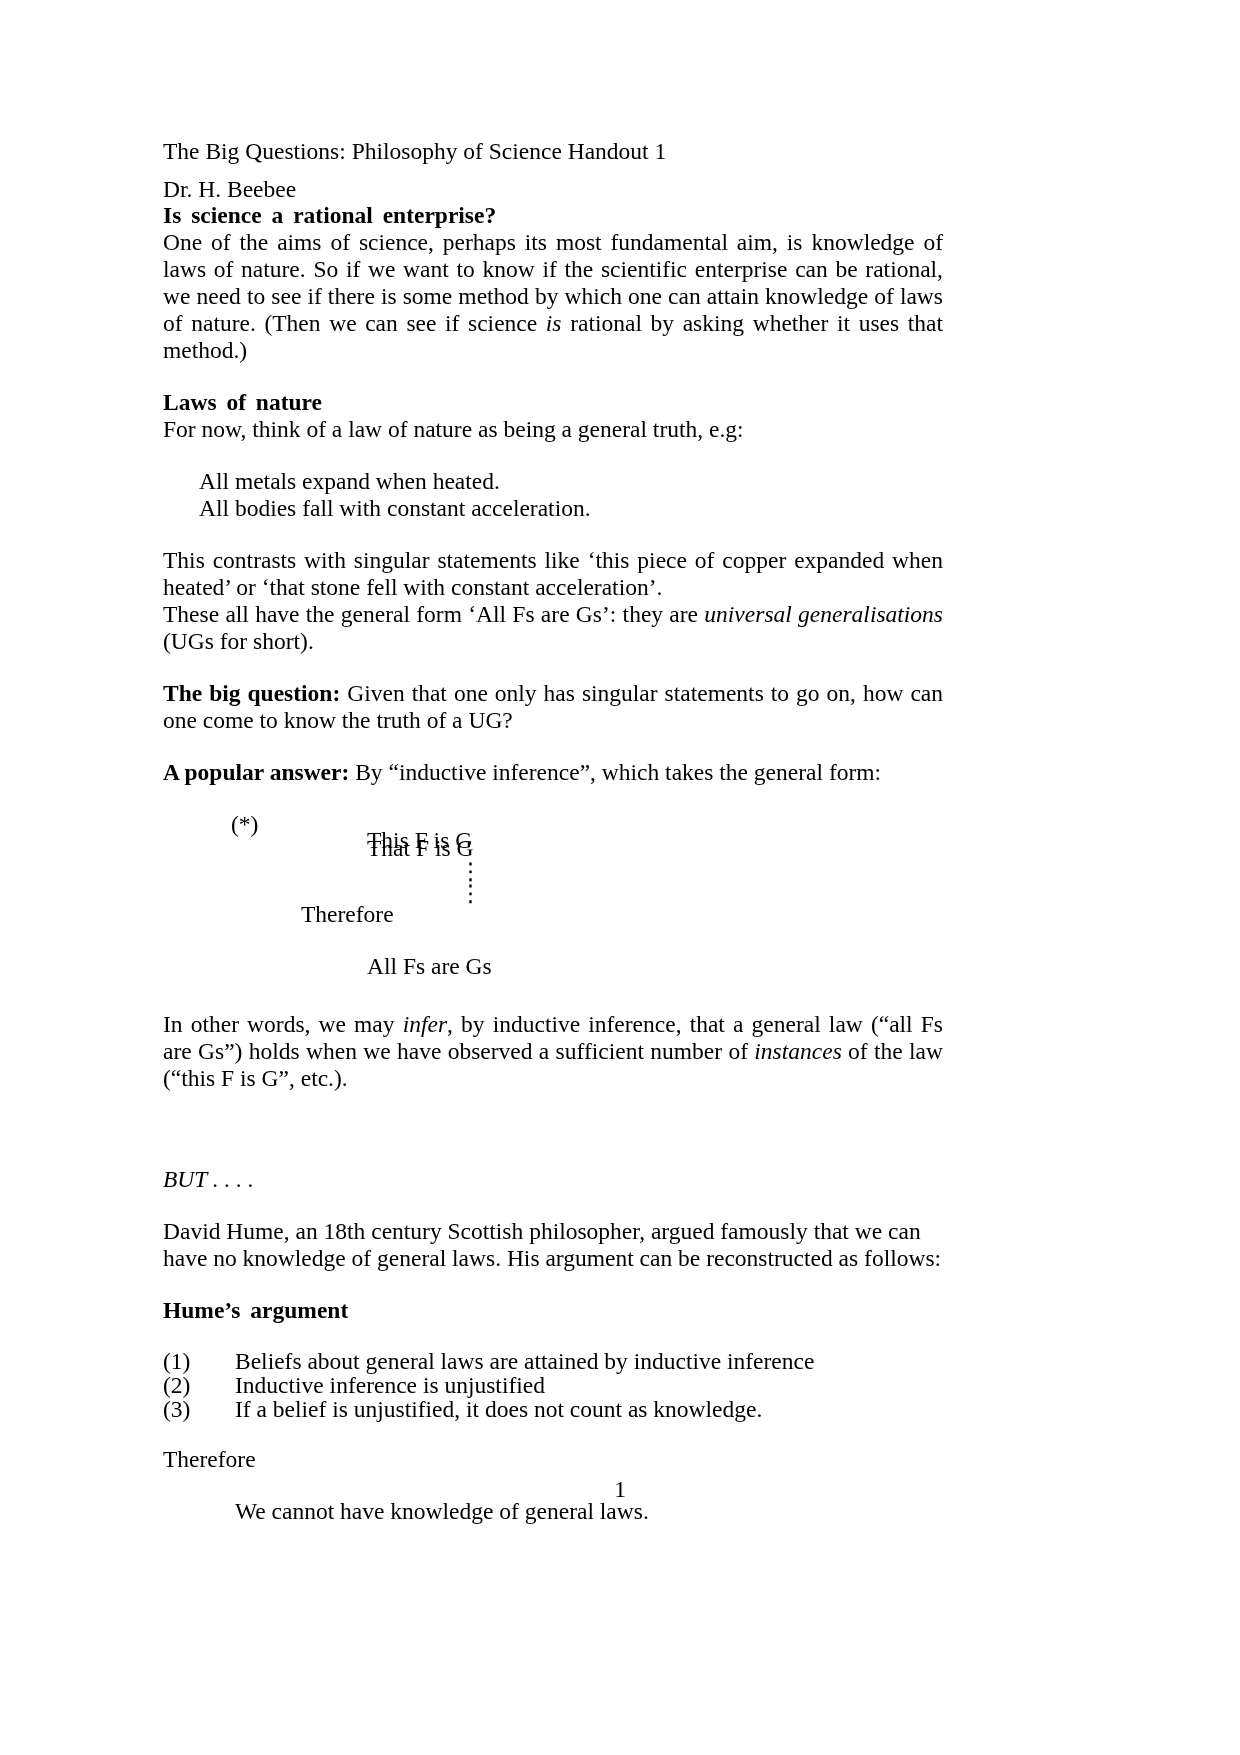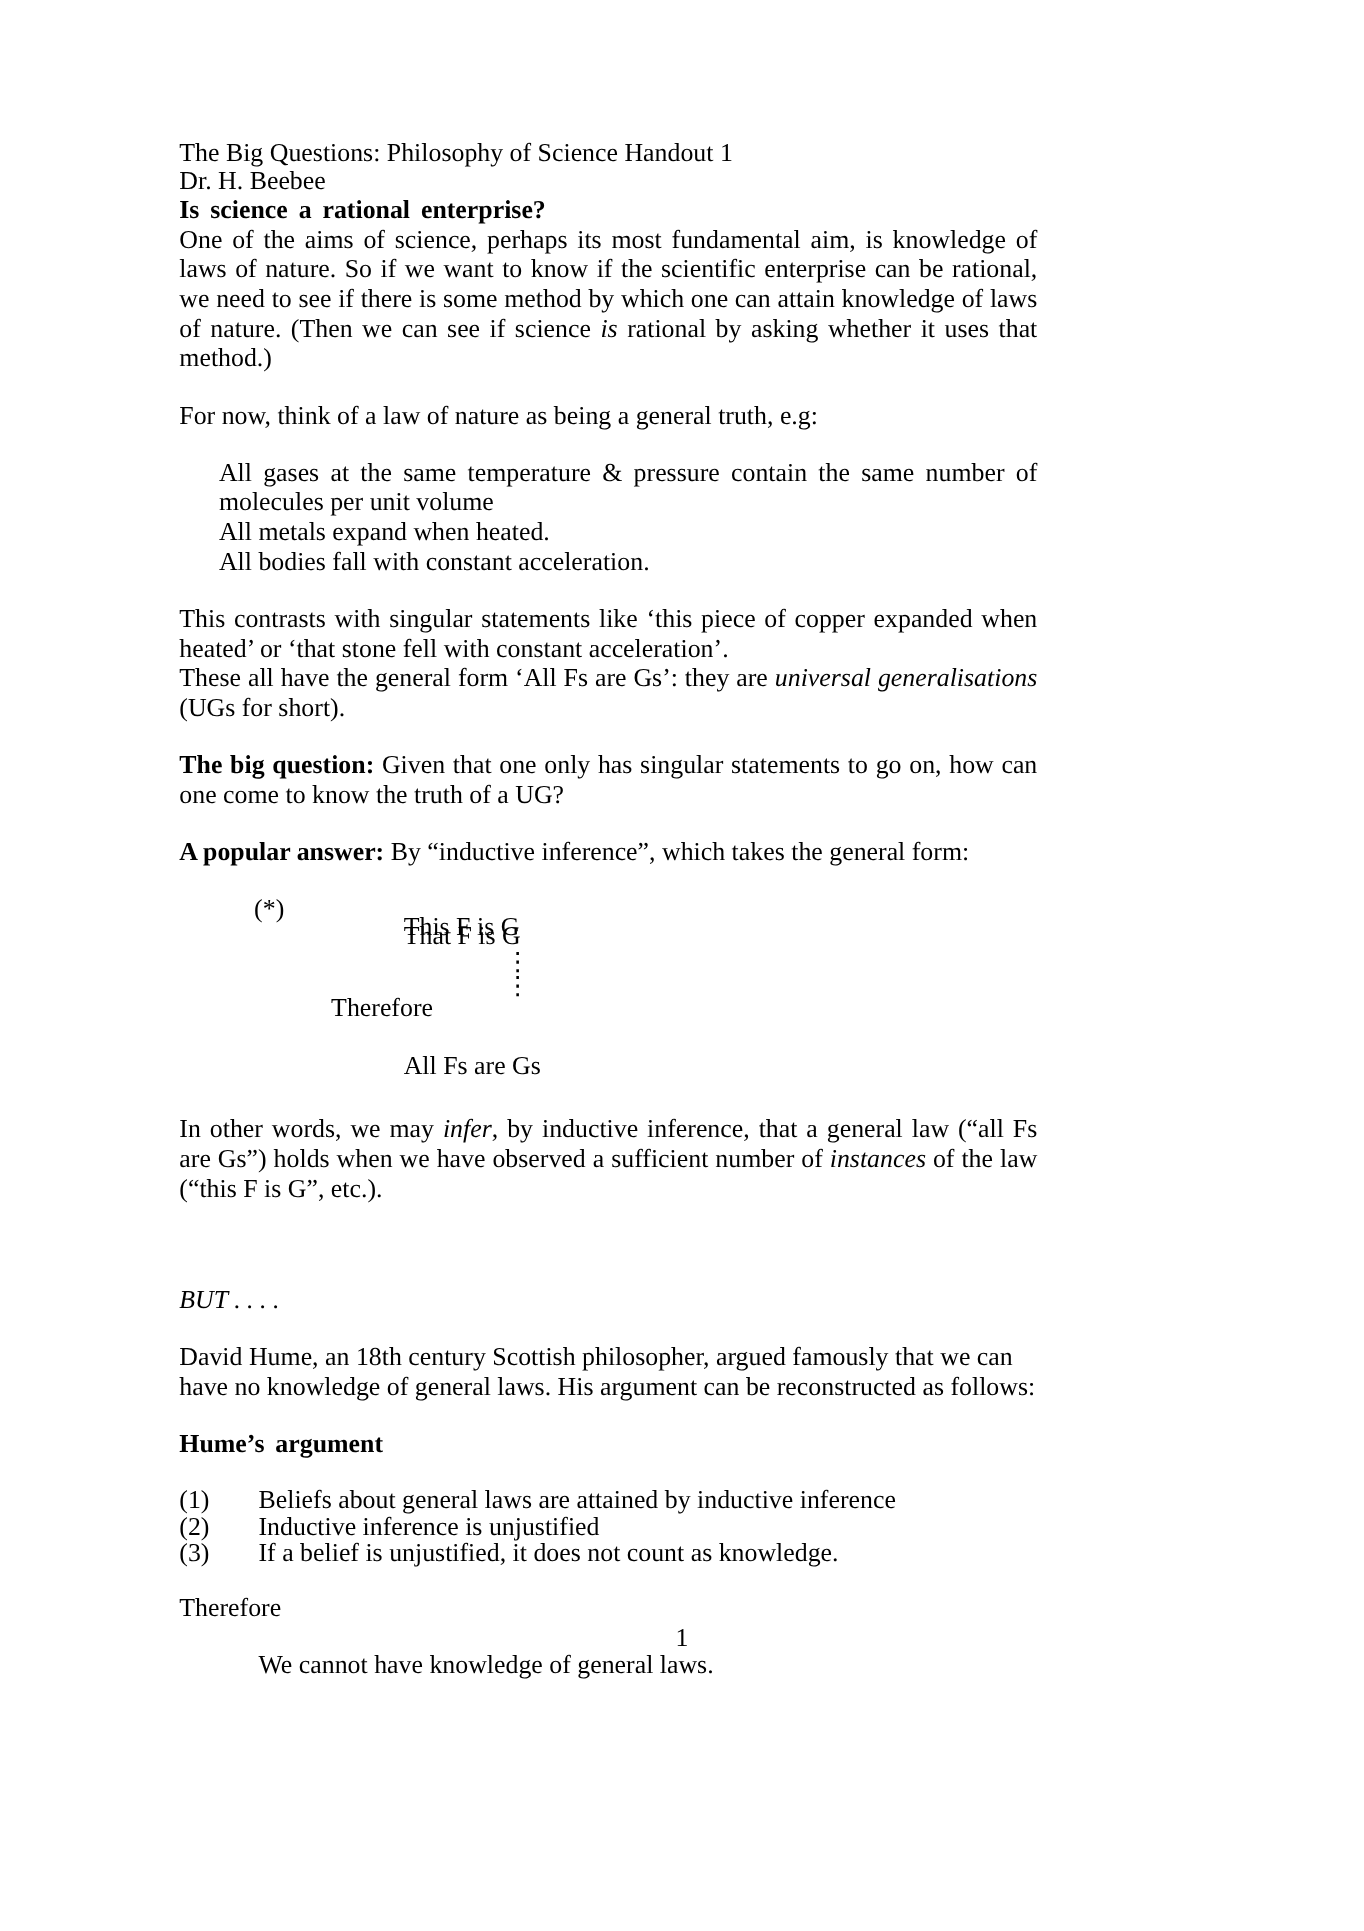--- a/index.html
+++ b/index.html
@@ -23,20 +23,21 @@
   .content {
     position: absolute;
     left: 163px;
     top: 126px;
     width: 780px;
   }
   .hdr-line {
     font-size: 23.5px;
     line-height: 26px;
     text-align: left;
+    margin-top: 12px;
   }
   h1.doc-title {
     font-size: 27.5px;
     font-weight: bold;
     text-align: center;
     margin: 28px 0 22px 0;
     letter-spacing: 0.5px;
     word-spacing: 7px;
     line-height: 32px;
   }
@@ -131,26 +132,26 @@
       <div class="hdr-line">The Big Questions: Philosophy of Science Handout 1</div>
       <div class="hdr-line">Dr. H. Beebee</div>
     </div>
 
 
     <div class="sec-head">Is science a rational enterprise?</div>
     <p class="body"><span>One of the aims of science, perhaps its most fundamental aim, is knowledge of laws of nature. So if we want to know if the scientific enterprise can be rational, we need to see if there is some method by which one can attain knowledge of laws of nature. (Then we can see if science </span><i>is</i><span> rational by asking whether it uses that method.)</span></p>
 
     <div class="gap-md"></div>
 
+    <div class="sec-head">Laws of nature</div>
     <p class="body noj">For now, think of a law of nature as being a general truth, e.g:</p>
 
     <div class="gap-md"></div>
 
     <div class="indent-block">
-      <p>All gases at the same temperature &amp; pressure contain the same number of molecules per unit volume</p>
       <p class="last">All metals expand when heated.</p>
       <p class="last">All bodies fall with constant acceleration.</p>
     </div>
 
     <div class="gap-md"></div>
 
     <p class="body">This contrasts with singular statements like ‘this piece of copper expanded when heated’ or ‘that stone fell with constant acceleration’.</p>
     <p class="body"><span>These all have the general form ‘All Fs are Gs’: they are </span><i>universal generalisations</i><span> (UGs for short).</span></p>
 
     <div class="gap-md"></div>

